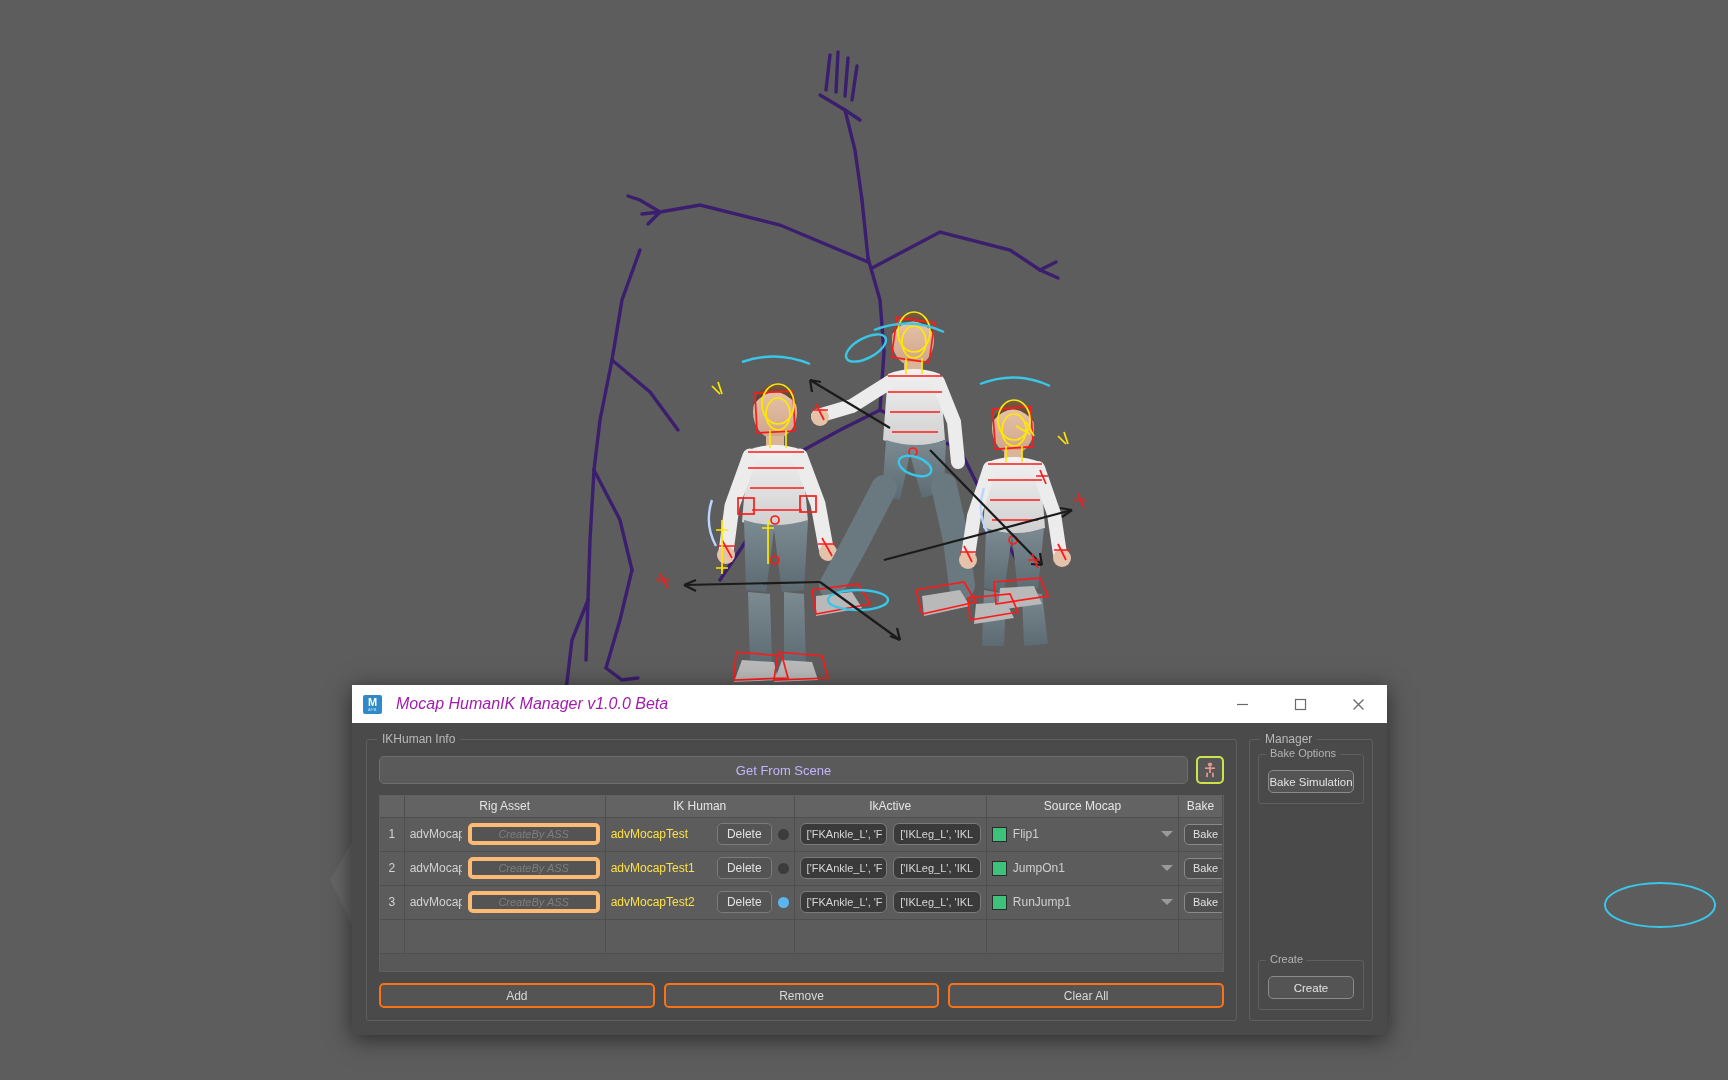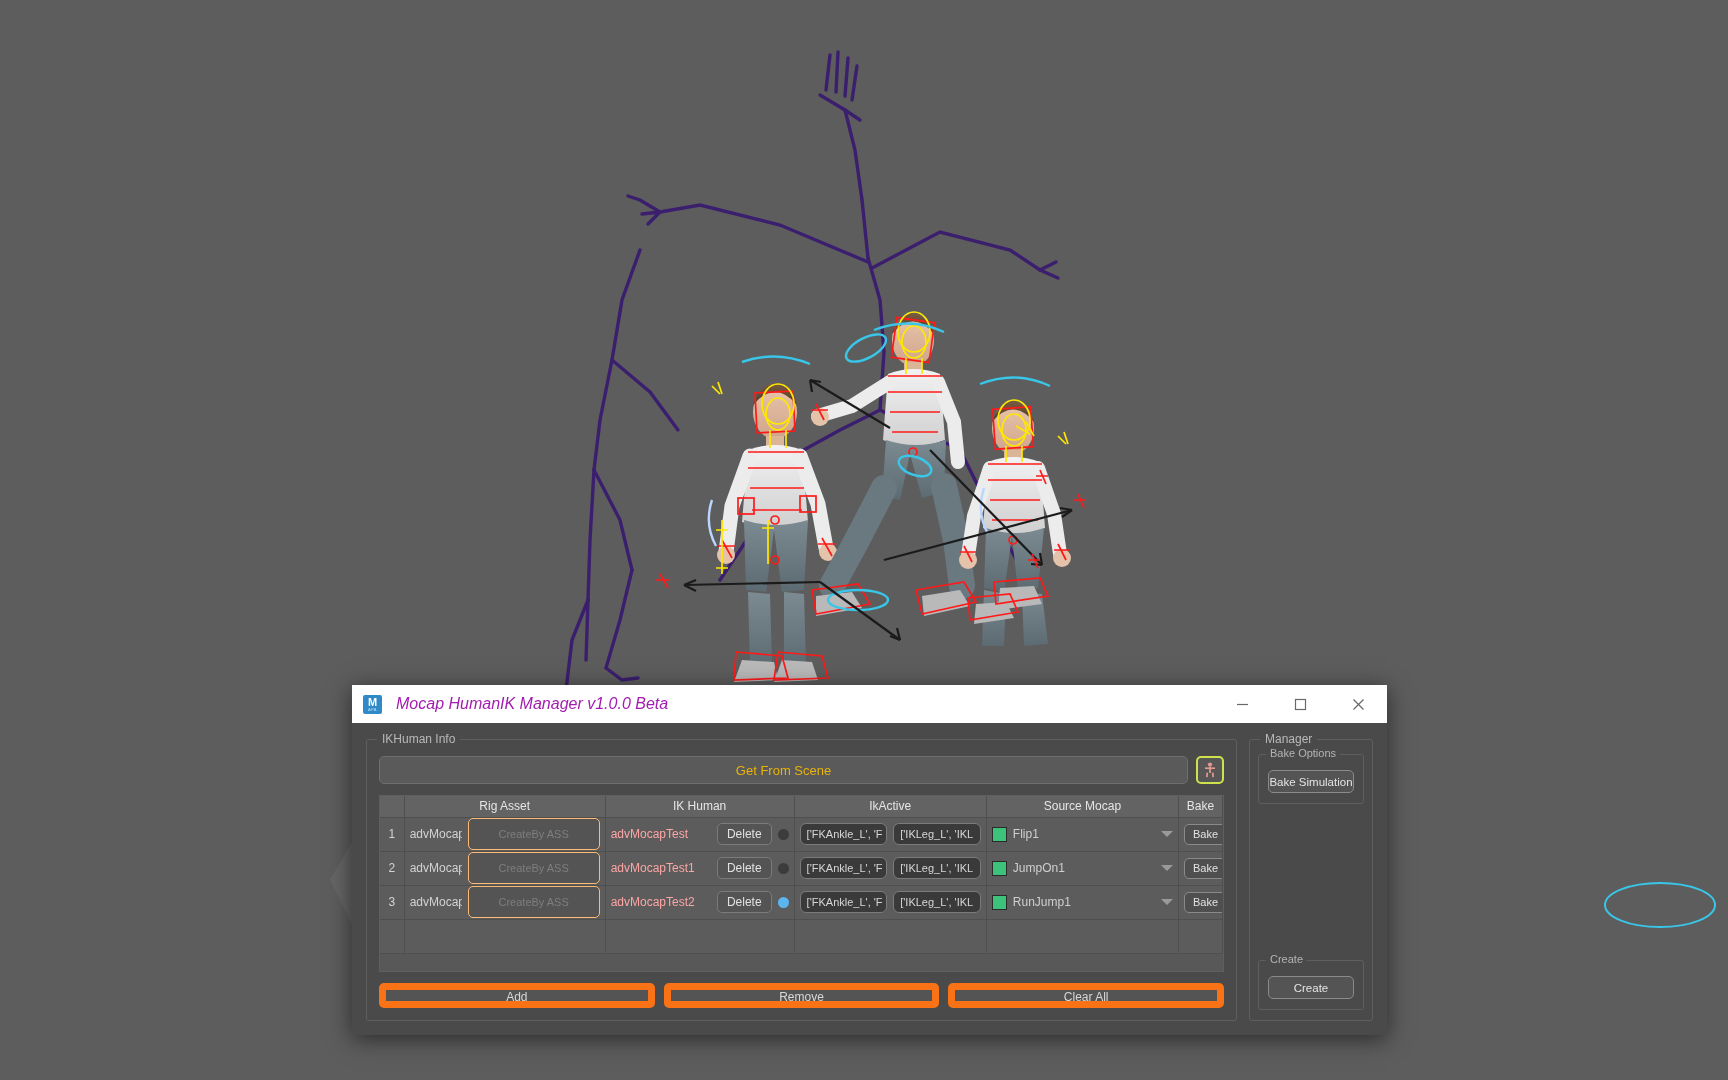--- a/index.html
+++ b/index.html
@@ -120,21 +120,21 @@
   }
 
   
   #gfs-row { display:flex; gap:8px; align-items:center; }
   #get-from-scene {
     flex: 1 1 auto;
     height: 28px;
     background: #5a5a5a;
     border: 1px solid #6e6e6e;
     border-radius: 5px;
-    color: #eab308;
+    color: #c4b5fd;
     font-size: 13px;
     font-family:"Liberation Sans", sans-serif;
     cursor: pointer;
   }
   #char-icon-btn {
     width: 28px; height: 28px;
     background: #565656;
     border: 2px solid #cfe14b;
     border-radius: 5px;
     display:flex; align-items:center; justify-content:center;
@@ -180,32 +180,33 @@
     color:#d2d2d2; font-size:12px;
   }
   .cell-flex { display:flex; align-items:center; gap:6px; }
   .rig-name {
     color:#d2d2d2; font-size:12px;
     white-space:nowrap; overflow:hidden;
     flex: 0 0 auto; max-width: 52px;
   }
   .createby-btn {
     flex: 1 1 auto;
-    height: 32px;
+    height: 22px;
     background: #545454;
-    border: 1px solid #fdba74;
+    border: 4px solid #fdba74;
     border-radius: 5px;
     color: #7e7e7e;
     font-size: 11px;
+    font-style: italic;
     font-family:"Liberation Sans", sans-serif;
     cursor: pointer;
     overflow:hidden; white-space:nowrap;
   }
   .ikhuman-name {
-    color:#fca5a5; font-size:12px; white-space:nowrap;
+    color:#fde047; font-size:12px; white-space:nowrap;
     overflow:hidden; flex:1 1 auto;
   }
   .delete-btn {
     height: 22px;
     padding: 0 9px;
     background: #545454;
     border: 1px solid #7b7b7b;
     border-radius: 5px;
     color: #e2e2e2;
     font-size: 12px;
@@ -271,21 +272,21 @@
 
   
   #bottom-row {
     margin-top: 11px;
     display:flex; gap: 9px;
   }
   .wide-btn {
     flex: 1 1 0;
     height: 25px;
     background: #545454;
-    border: 7px solid #f97316;
+    border: 2px solid #f97316;
     border-radius: 5px;
     color: #d8d8d8;
     font-size: 12px;
     font-family:"Liberation Sans", sans-serif;
     cursor: pointer;
   }
 
   
   #setting-panel {
     flex: 0 0 124px;

